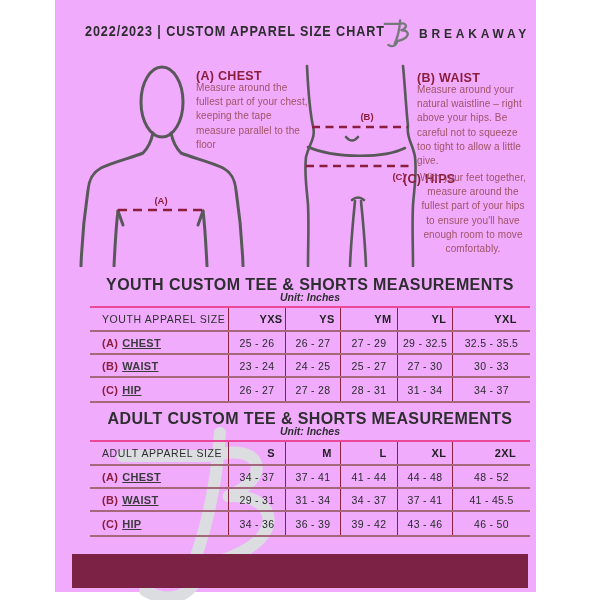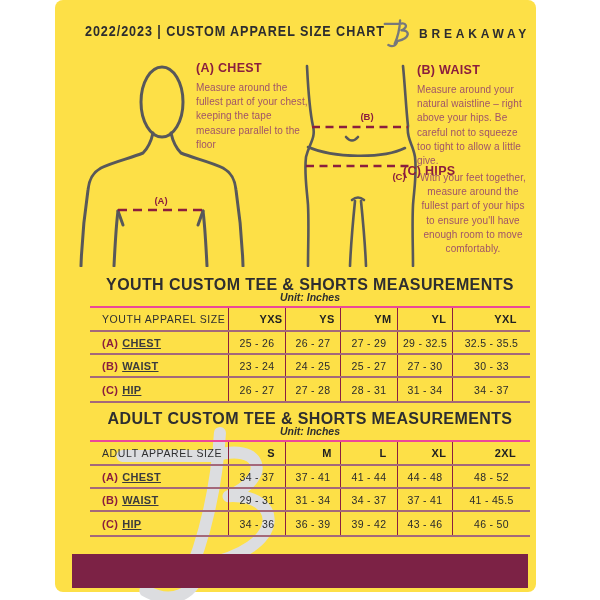--- a/index.html
+++ b/index.html
@@ -1,27 +1,27 @@
 <!DOCTYPE html>
 <html><head>
 <meta charset="utf-8">
 <style>
   * { margin:0; padding:0; box-sizing:border-box; }
   html,body { width:600px; height:600px; }
   body { font-family:"Liberation Sans", sans-serif; background:#ffffff; position:relative; overflow:hidden; }
-  .flyer { position:absolute; left:55px; top:0; width:481px; height:592px; background:#fde047;border-radius:8px; }
+  .flyer { position:absolute; left:55px; top:0; width:481px; height:592px; background:#f0abfc; }
 
   
   .hdr-title { position:absolute; left:30px; top:22px; font-size:15px; font-weight:700; color:#2d2d2f;
                letter-spacing:1.1px; transform:scaleX(0.84); transform-origin:left center; white-space:nowrap; }
   .logo { position:absolute; left:328px; top:17px; color:#77787b; }
   .brand { position:absolute; left:364px; top:27px; font-size:12px; font-weight:700; color:#2d2d2f; letter-spacing:3.8px; white-space:nowrap; }
 
   
-  .g-head { position:absolute; font-size:12.5px; font-weight:700; color:#8b1e3e; letter-spacing:0.3px; }
+  .g-head { position:absolute; font-size:12.5px; font-weight:700; color:#8b1e3e; letter-spacing:0.3px;margin-top:8px; }
   .g-body { position:absolute; font-size:10px; line-height:1.42; color:#a05468; letter-spacing:0.1px; }
   .fig { position:absolute; }
 
   
   .sec-title { position:absolute; left:20px; width:470px; text-align:center; font-size:16px; font-weight:700; color:#2e2e30; letter-spacing:0.4px; }
   .sec-unit  { position:absolute; left:20px; width:470px; text-align:center; font-size:10.5px; font-weight:700; font-style:italic; color:#2e2e30; }
 
   
   .size-table { position:absolute; left:35px; width:440px; border-top:2px solid #ec4899; border-bottom:2px solid #a4687a; }
   .t-row { display:grid; grid-template-columns:138px 57px 55px 57px 55px 78px; align-items:center; height:23px; border-bottom:2px solid #a4687a; }

